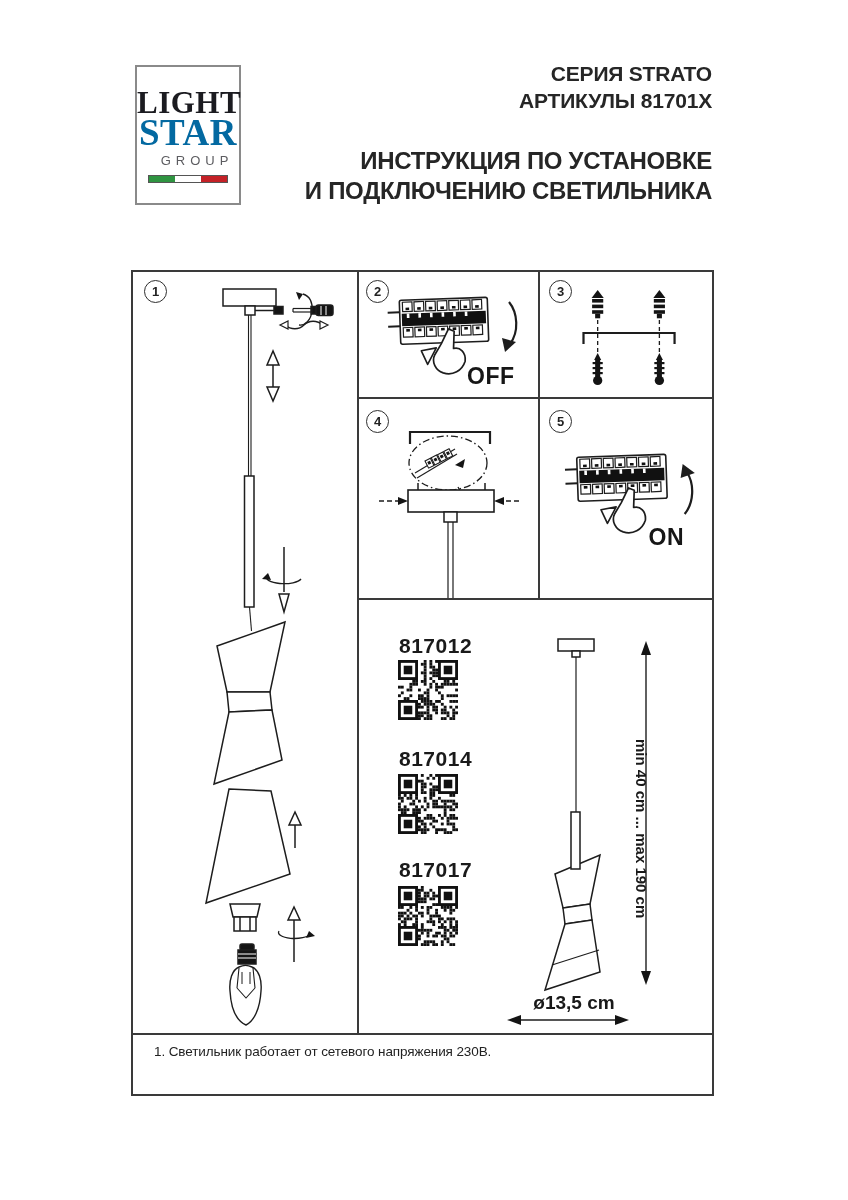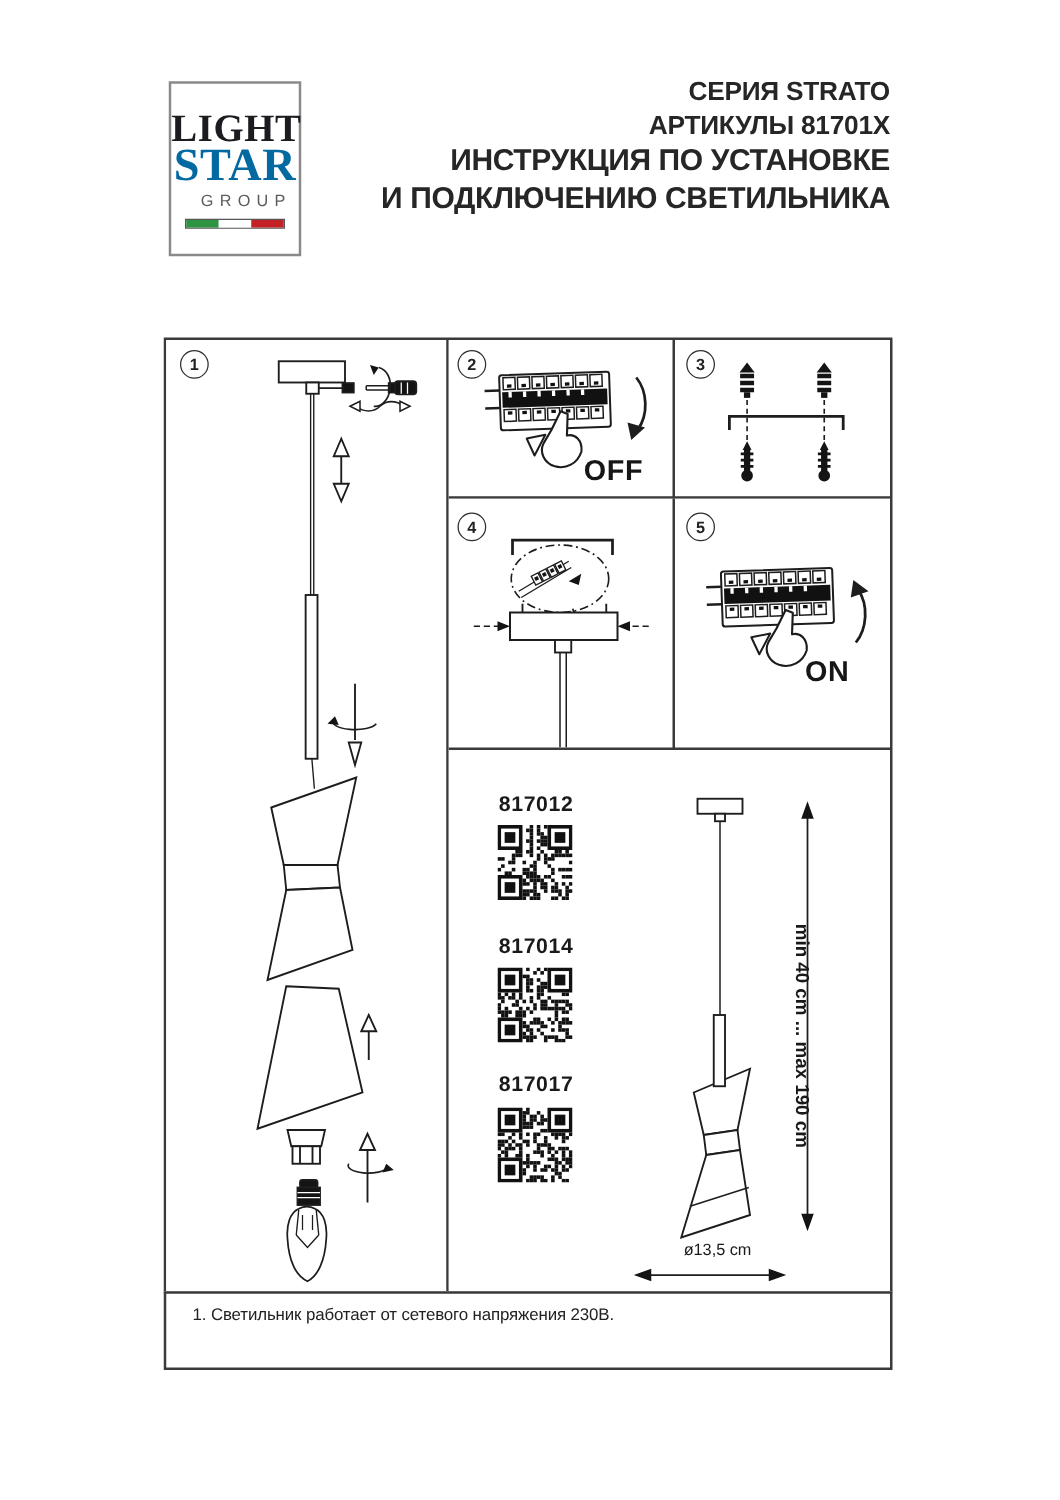--- a/index.html
+++ b/index.html
@@ -12,47 +12,47 @@
               border:2px solid #8a8a8a; background:#fff; text-align:center; padding-top:22px; }
   .logo-light { font-family:"Liberation Serif", serif; font-weight:700; font-size:31px; line-height:27px; letter-spacing:.5px; color:#1b1b20; }
   .logo-star  { font-family:"Liberation Serif", serif; font-weight:700; font-size:37px; line-height:33px; letter-spacing:.5px; color:#0369a1; }
   .logo-group { font-size:13px; letter-spacing:5px; color:#5c5c60; margin-top:4px; padding-left:5px;margin-left:13px; }
   .logo-flag  { display:flex; width:80px; height:8px; margin:7px auto 0 auto; border:1px solid #555; }
   .logo-flag span { flex:1; }
 
   .title-block { position:absolute; right:136px; top:60px; width:480px; text-align:right; color:#262626; }
   .title-series   { font-weight:700; font-size:21px; line-height:27px; letter-spacing:-.2px; }
   .title-articles { font-weight:700; font-size:21px; line-height:27px; letter-spacing:-.2px; }
-  .title-main { font-weight:700; font-size:24px; line-height:30px; letter-spacing:-.3px; }
+  .title-main { margin-top:32px; font-weight:700; font-size:24px; line-height:30px; letter-spacing:-.3px; }
 
   
   .main-box { position:absolute; left:131px; top:270px; width:583px; height:765px; border:2px solid #3a3a3a; }
   .panel { position:absolute; background:#fff; }
   #panel1 { left:0; top:0; width:226px; height:761px; border-right:2px solid #3a3a3a; }
   #panel2 { left:226px; top:0; width:181px; height:127px; border-right:2px solid #3a3a3a; border-bottom:2px solid #3a3a3a; }
   #panel3 { left:407px; top:0; width:172px; height:127px; border-bottom:2px solid #3a3a3a; }
   #panel4 { left:226px; top:127px; width:181px; height:201px; border-right:2px solid #3a3a3a; border-bottom:2px solid #3a3a3a; }
   #panel5 { left:407px; top:127px; width:172px; height:201px; border-bottom:2px solid #3a3a3a; }
   #panel-products { left:226px; top:328px; width:353px; height:433px; }
   .panel svg.diagram { position:absolute; left:0; top:0; width:100%; height:100%; }
 
   .badge { position:absolute; width:23px; height:23px; border:1.6px solid #2e2e2e; border-radius:50%;
            font-size:13px; font-weight:700; display:flex; align-items:center; justify-content:center; color:#222; background:#fff; z-index:3; }
 
   .switch-label { position:absolute; font-weight:700; font-size:23px; color:#161616; letter-spacing:.5px; }
   #off-label { left:108px; top:91px; width:46px; text-align:center; }
-  #on-label  { left:104px; top:125px; width:40px; text-align:left; }
+  #on-label  { left:104px; top:125px; width:40px; text-align:right; }
 
   
-  .article-label { position:absolute; left:40px; width:70px; font-weight:700; font-size:17px; letter-spacing:.5px; color:#1a1a1a; }
+  .article-label { position:absolute; left:40px; width:70px; font-weight:700; font-size:21px; letter-spacing:.5px; color:#1a1a1a; }
   svg.qr { position:absolute; left:39px; width:60px; height:60px; }
   .dim-height { position:absolute; left:291px; top:139px; font-weight:700; font-size:15px; color:#191919;
                 transform:rotate(90deg); transform-origin:0 0; white-space:nowrap; }
   .dim-diameter { position:absolute; left:160px; top:392px; width:110px; text-align:center;
-                  font-weight:400; font-size:13px; color:#191919; }
+                  font-weight:700; font-size:19px; color:#191919; }
 
   
   .footer-box { position:absolute; left:131px; top:1033px; width:583px; height:63px; border:2px solid #3a3a3a; background:#fff; }
   .footer-box .note { position:absolute; left:21px; font-size:13.5px; color:#222; letter-spacing:-.1px; }
   .note1 { top:9px; }
   .note2 { top:31px; }
 </style>
 </head>
 <body>
 

